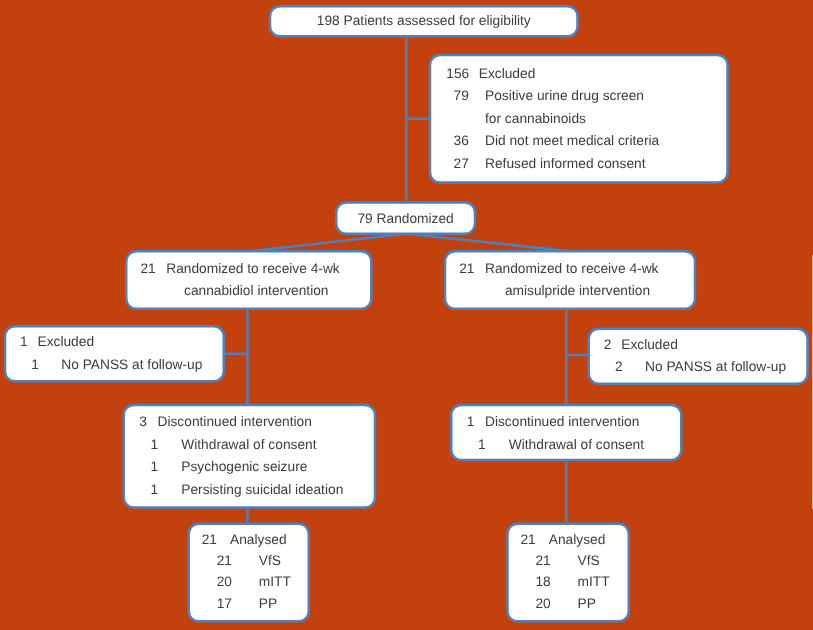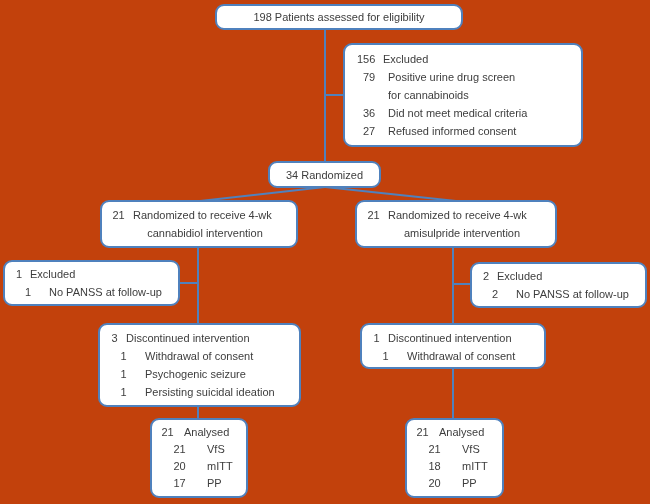--- a/index.html
+++ b/index.html
@@ -68,21 +68,21 @@
         <span class="num n1">36</span>
         <span>Did not meet medical criteria</span>
       </div>
     <div class="ln">
         <span class="num n1">27</span>
         <span>Refused informed consent</span>
       </div>
   </div>
 
   <div class="box center" style="left:268px;top:161px;width:113px;height:27px">
-    <span>34 Randomized</span>
+    <span>79 Randomized</span>
   </div>
 
   <div class="box bx-arm" style="left:100px;top:200px;width:198px;height:48px">
     <div class="ln ln1">
         <span class="num n0">21</span>
         <span>Randomized to receive 4-wk</span>
       </div>
     <div class="ln2">cannabidiol intervention</div>
   </div>
 

